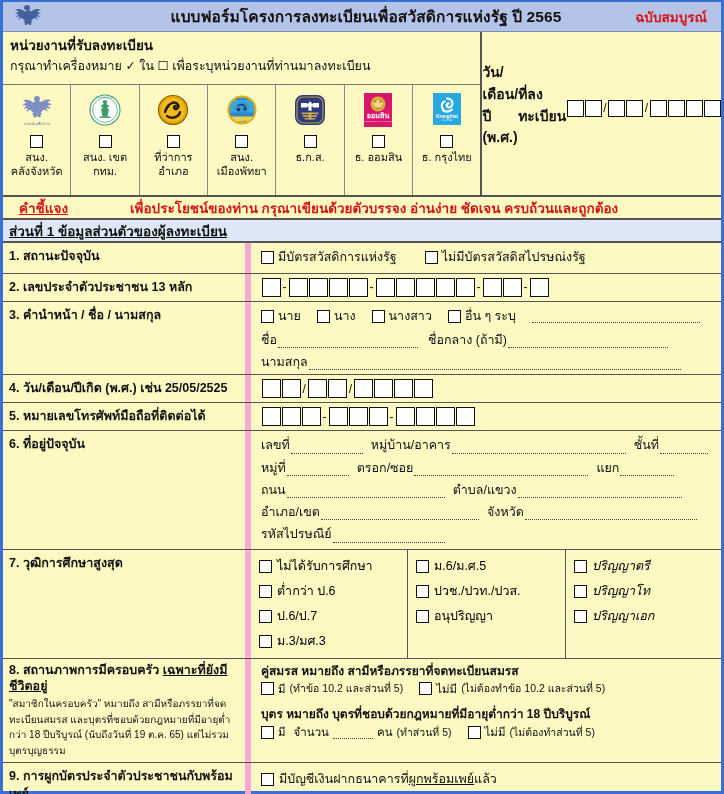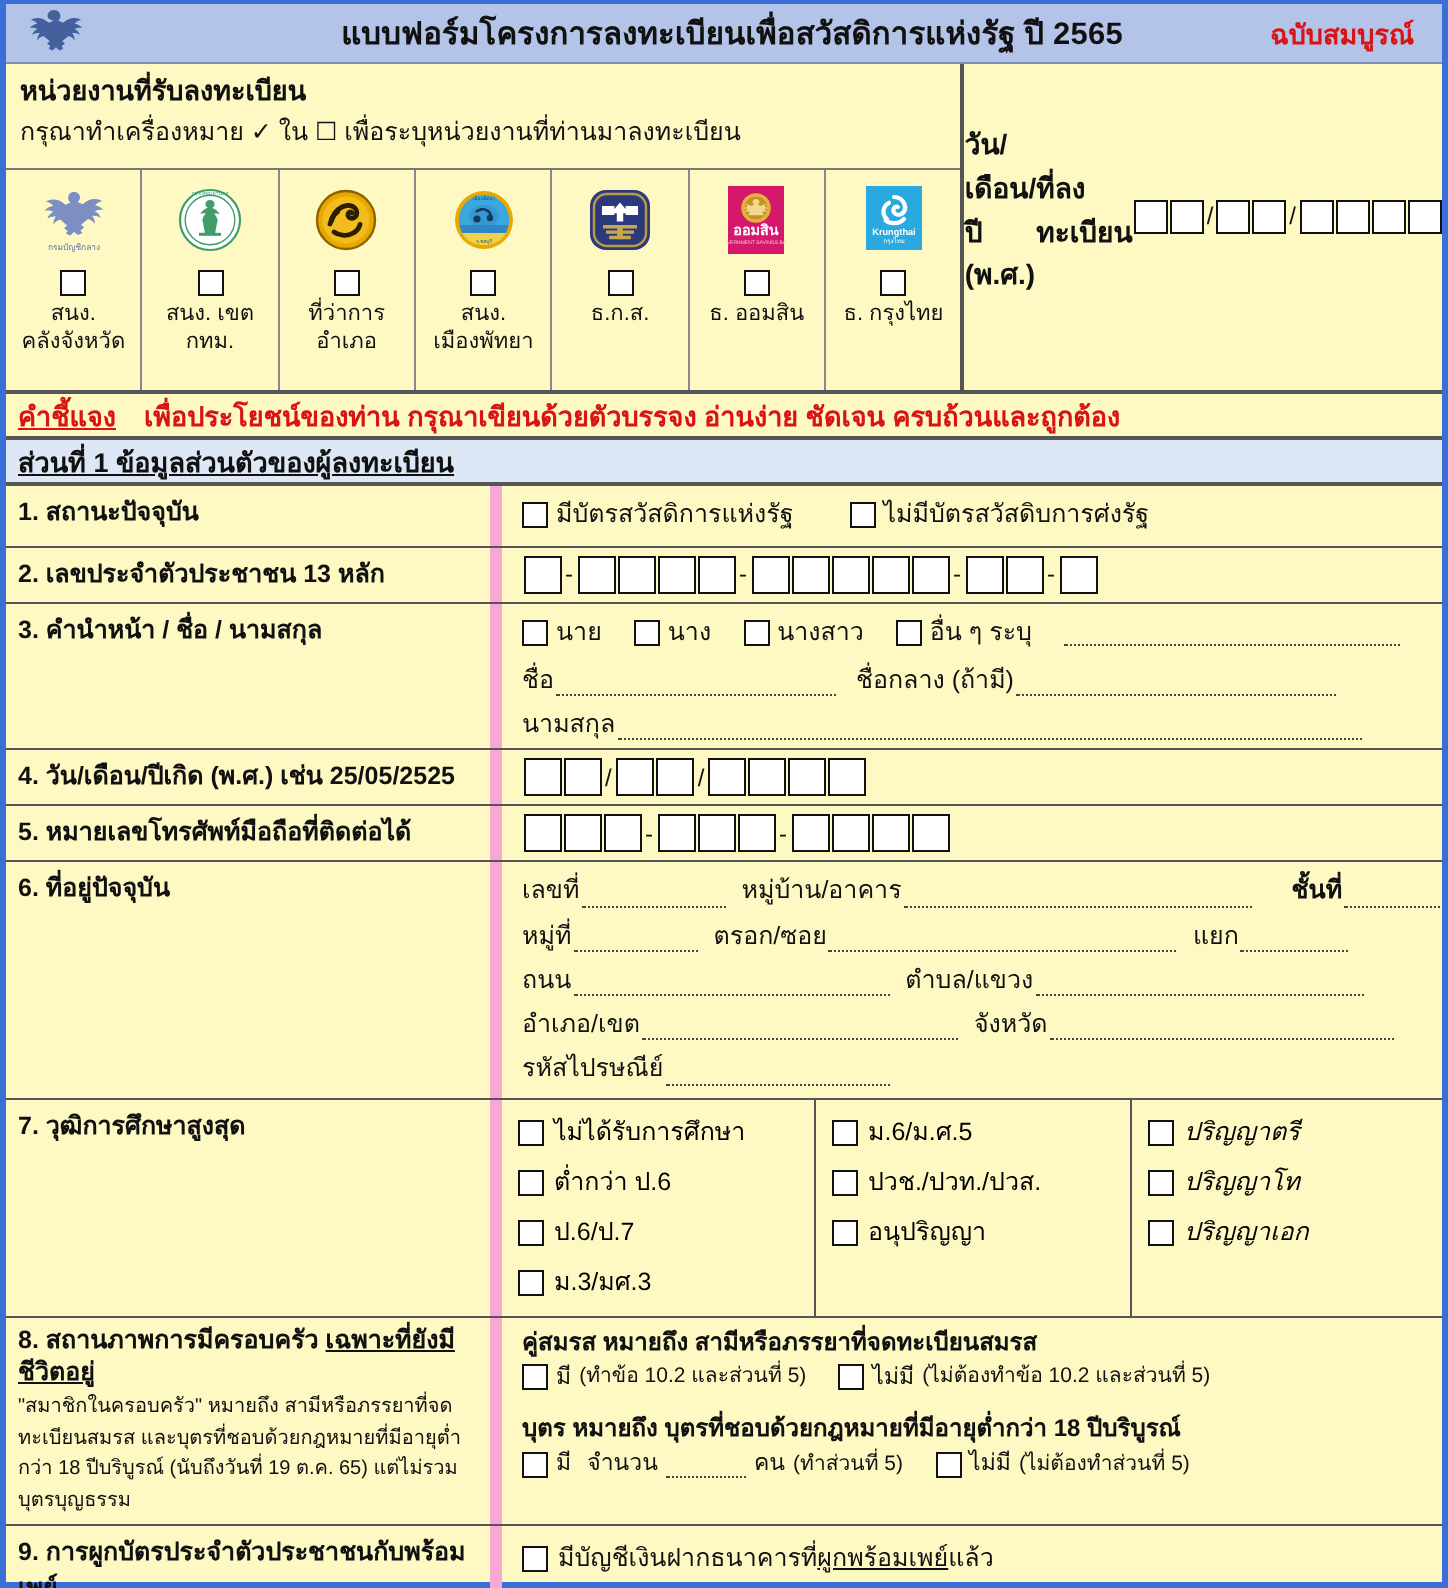--- a/index.html
+++ b/index.html
@@ -96,23 +96,23 @@
     border: 1.2px solid #111;
     background: #fff;
     margin: 0 .5px;
   }
   .dslash { font-size: 12px; color: #111; margin: 0 1px; }
 
   
   .notice {
     height: 23px;
     display: flex; align-items: center;
-    padding-left: 6px;
+    padding-left: 16px;
     border-bottom: 2px solid #555;
-    font-size: 13.5px; font-weight: 700; color: #d81414;
+    font-size: 13.5px; font-weight: 700; color: #d81414; gap: 48px;
   }
   .notice .u { text-decoration: underline; margin-right: 14px; }
 
   
   .secbar {
     height: 23px;
     background: #dde7f5;
     display: flex; align-items: center;
     padding-left: 6px;
     border-bottom: 2px solid #555;
@@ -336,21 +336,21 @@
   <div class="row">
     <div class="lbl">1. สถานะปัจจุบัน</div>
     <div class="val">
       <div class="optrow">
         <label class="opt">
           <span class="chk"></span>
           <span>มีบัตรสวัสดิการแห่งรัฐ</span>
         </label>
         <label class="opt">
           <span class="chk"></span>
-          <span>ไม่มีบัตรสวัสดิบการศ่งรัฐ</span>
+          <span>ไม่มีบัตรสวัสดิสไปรษณ่งรัฐ</span>
         </label>
       </div>
     </div>
   </div>
 
   <div class="row">
     <div class="lbl">2. เลขประจำตัวประชาชน 13 หลัก</div>
     <div class="val">
       <div class="boxline">
         <span class="nbox"></span>
@@ -448,21 +448,21 @@
   </div>
 
   <div class="row">
     <div class="lbl">6. ที่อยู่ปัจจุบัน</div>
     <div class="val" style="padding-top:6px;padding-bottom:6px;">
       <div class="addr-line">
         <span class="t">เลขที่</span>
         <span class="dots" style="width:72px;"></span>
         <span class="t" style="margin-left:8px;">หมู่บ้าน/อาคาร</span>
         <span class="dots" style="width:174px;"></span>
-        <span class="t" style="margin-left:20px;font-weight:bold;">ชั้นที่</span>
+        <span class="t" style="margin-left:8px;">ชั้นที่</span>
         <span class="dots" style="width:48px;"></span>
       </div>
       <div class="addr-line">
         <span class="t">หมู่ที่</span>
         <span class="dots" style="width:62px;"></span>
         <span class="t" style="margin-left:8px;">ตรอก/ซอย</span>
         <span class="dots" style="width:174px;"></span>
         <span class="t" style="margin-left:8px;">แยก</span>
         <span class="dots" style="width:54px;"></span>
       </div>

